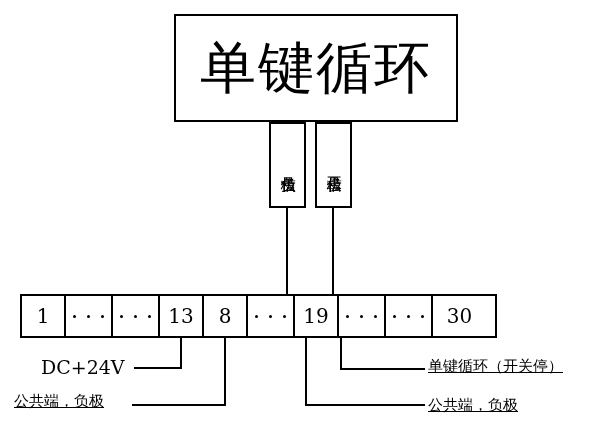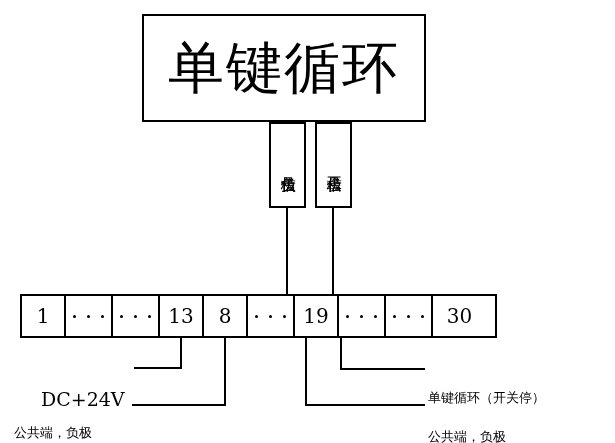--- a/index.html
+++ b/index.html
@@ -18,21 +18,21 @@
   .line {
     position: absolute;
     background: #000000;
   }
   .h-line { height: 2px; }
   .v-line { width: 2px; }
 
   
   #title-box {
     position: absolute;
-    left: 142px;
+    left: 174px;
     top: 14px;
     width: 284px;
     height: 108px;
     border: 2px solid #000000;
     box-sizing: border-box;
     display: flex;
     align-items: center;
     justify-content: center;
     background: #ffffff;
   }
@@ -109,29 +109,29 @@
     height: 3px;
     background: #000000;
     border-radius: 50%;
   }
 
   
   .annot {
     position: absolute;
     color: #000000;
     white-space: nowrap;
-    margin-top: 32px;
   }
   .annot-latin {
     font-family: "DejaVu Serif", "Liberation Serif", serif;
     font-size: 19px;
   }
   .annot-cjk {
     font-family: "DejaVu Sans", "Liberation Sans", sans-serif;
-    font-size: 13px;
+    font-size: 15px;
+    text-decoration: underline;
   }
 
   #label-dc24v      { left: 41px;  top: 356px; }
   #label-common-left{ left: 14px;  top: 392px; }
   #label-cycle      { left: 428px; top: 357px; }
   #label-common-right{ left: 428px; top: 396px; }
 </style>
 </head>
 <body>
 

